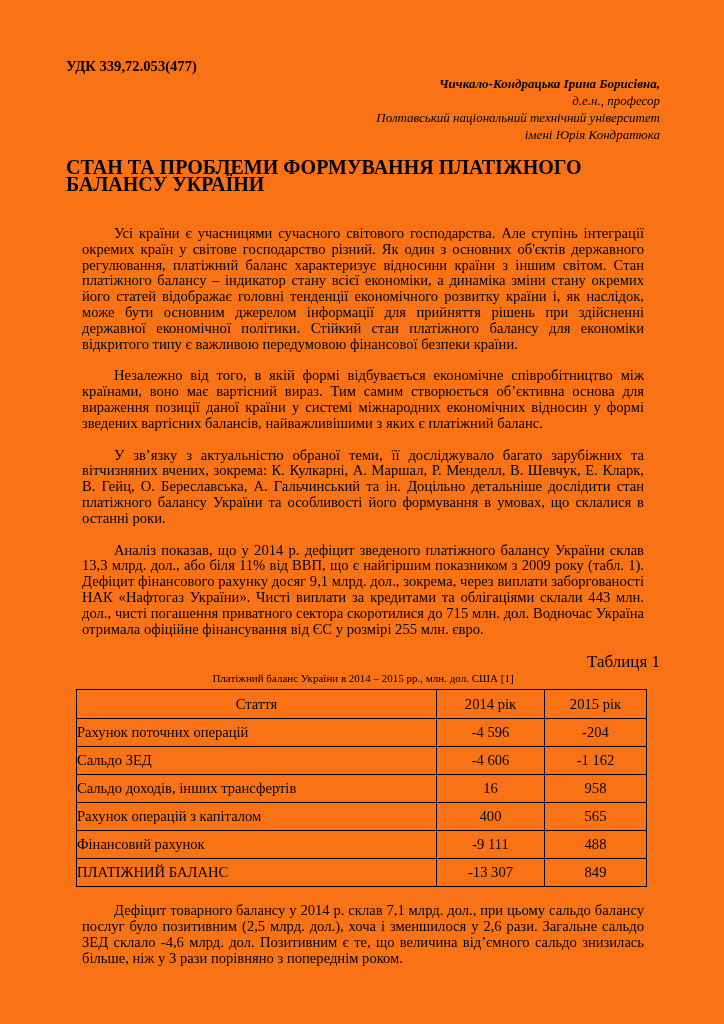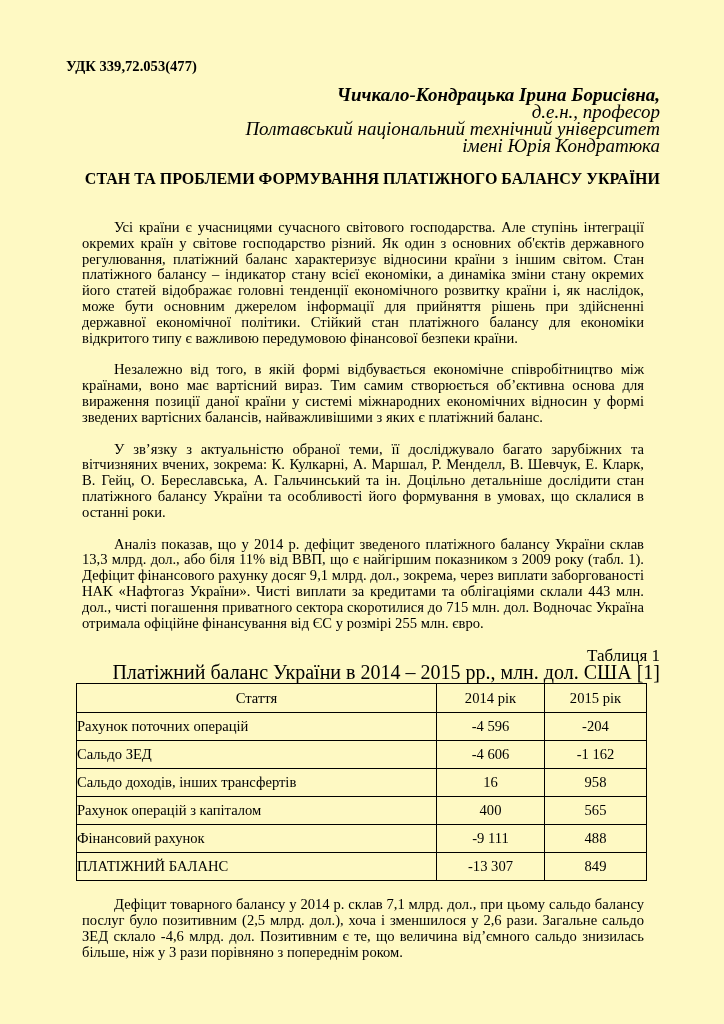--- a/index.html
+++ b/index.html
@@ -7,65 +7,65 @@
     padding: 0;
     background: #ffffff;
     color: #000000;
     font-family: "Liberation Serif", serif;
   }
   .page {
     position: relative;
     width: 724px;
     height: 1024px;
     box-sizing: border-box;
-    background: #fef9c3;
+    background: #f97316;
     padding: 58px 64px 0 66px;
     overflow: hidden;
   }
   .udc {
     font-weight: bold;
     font-size: 14.6px;
     line-height: 17px;
   }
   .author-block {
-    margin-top: 11px;
+    margin-top: 0;
     text-align: right;
     font-style: italic;
-    font-size: 19px;
+    font-size: 13px;
     line-height: 17px;
   }
   .author-name {
     font-weight: bold;
   }
   .doc-title {
     margin: 16px 0 0 0;
-    text-align: right;
+    text-align: left;
     font-weight: bold;
-    font-size: 16px;
+    font-size: 20px;
     line-height: 17px;
   }
   .body-par {
     margin: 16px;
     text-align: justify;
     text-indent: 32px;
     font-size: 14.6px;
     line-height: 15.8px;
   }
   .first-par {
     margin-top: 33px;
   }
   .table-label {
     text-align: right;
     font-size: 17px;
     line-height: 17px;
     margin-top: 2px;
   }
   .table-caption {
-    text-align: right;
-    font-size: 20px;
+    text-align: center;
+    font-size: 11px;
     line-height: 17px;
   }
   table.balance {
     border-collapse: collapse;
     table-layout: fixed;
     width: 570px;
     margin-left: 10px;
     margin-top: 2px;
     font-size: 14.6px;
   }

